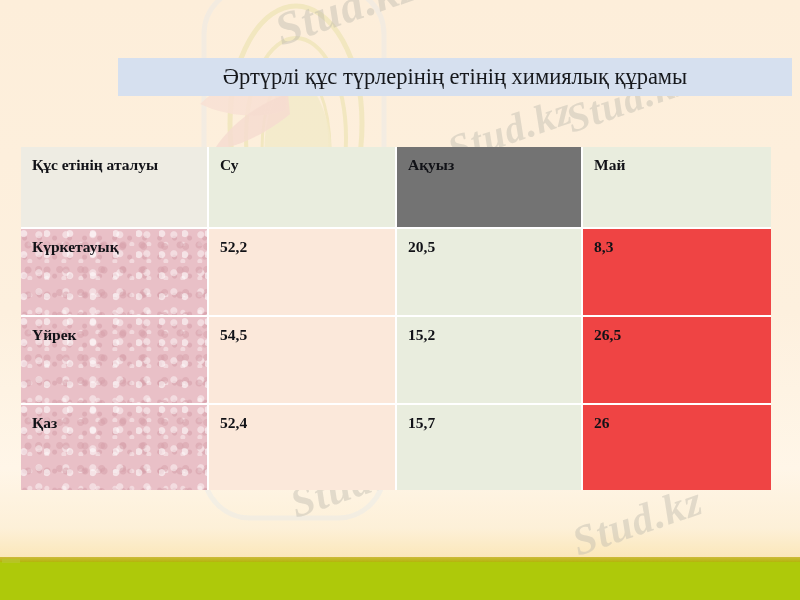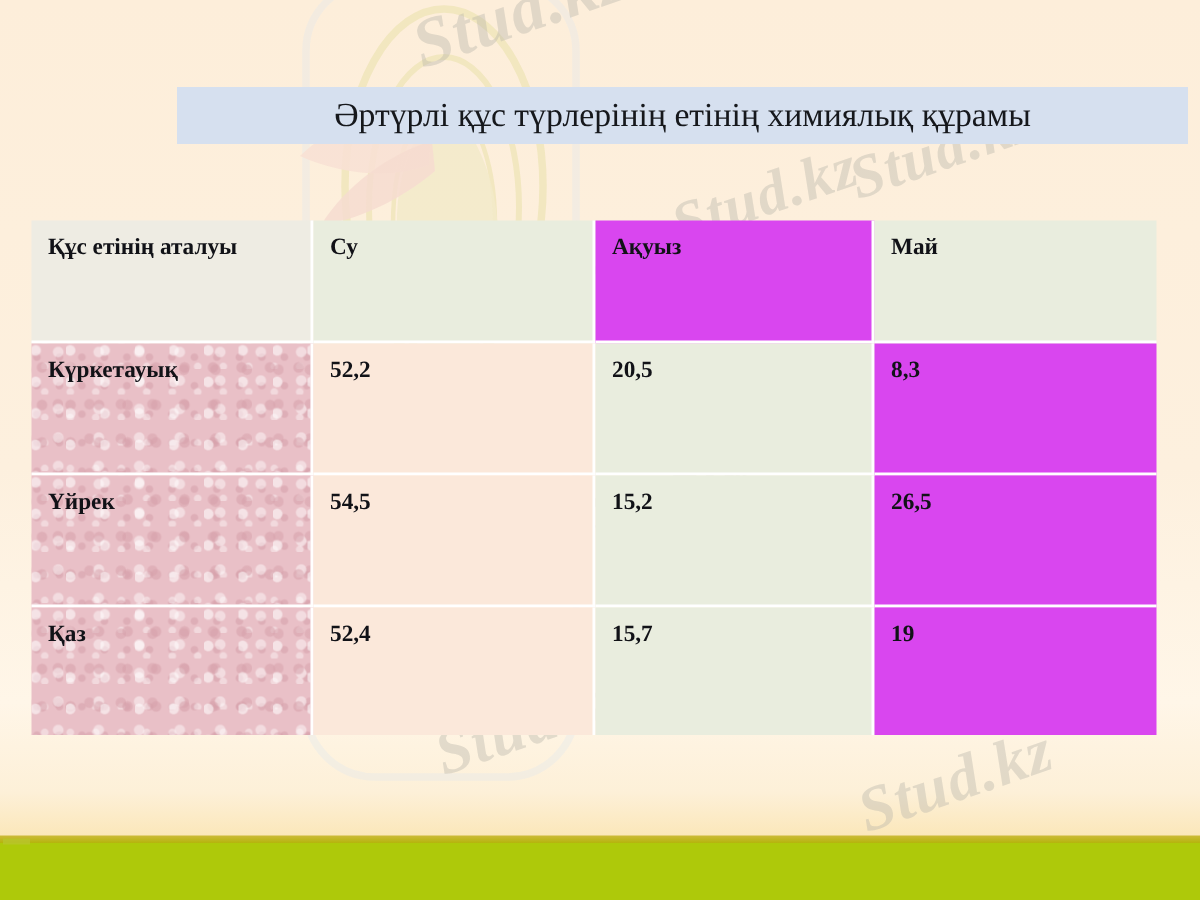--- a/index.html
+++ b/index.html
@@ -136,40 +136,40 @@
     line-height: 1.1;
     position: relative;
   }
   table.data tr td:last-child { border-right: none; margin-top: 44px; }
   table.data tr:last-child td { border-bottom: none; }
 
   
   tr.hdr td { height: 63px; }
   td.h-name  { background: #eeece3; }
   td.h-plain { background: #e9edde; }
-  td.h-hi    { background: #d946ef; }
+  td.h-hi    { background: #737373; }
 
   
   tr.body-row td { height: 68px; }
 
   
   td.c-name {
     background-color: #e9c0c7;
     background-image:
       radial-gradient(circle at 12% 22%, rgba(255,255,255,.55) 0 3px, transparent 4px),
       radial-gradient(circle at 37% 64%, rgba(214,160,170,.55) 0 3px, transparent 4px),
       radial-gradient(circle at 66% 30%, rgba(255,255,255,.45) 0 3px, transparent 4px),
       radial-gradient(circle at 84% 76%, rgba(214,160,170,.5) 0 3px, transparent 4px),
       radial-gradient(circle at 52% 90%, rgba(255,255,255,.4) 0 2px, transparent 3px),
       radial-gradient(circle at 24% 48%, rgba(208,152,163,.45) 0 2px, transparent 3px);
     background-size: 23px 21px, 19px 25px, 27px 19px, 21px 23px, 17px 17px, 15px 19px;
   }
   td.c-water { background: #fbe8da; }
   td.c-prot  { background: #e9edde; }
-  td.c-fat   { background: #d946ef; }
+  td.c-fat   { background: #ef4444; }
 
   
   col.col-1 { width: 188px; }
   col.col-2 { width: 188px; }
   col.col-3 { width: 186px; }
   col.col-4 { width: 188px; }
 </style>
 </head>
 <body>
 
@@ -232,21 +232,21 @@
           <td class="c-name">Үйрек</td>
           <td class="c-water">54,5</td>
           <td class="c-prot">15,2</td>
           <td class="c-fat">26,5</td>
         </tr>
 
         <tr class="body-row">
           <td class="c-name">Қаз</td>
           <td class="c-water">52,4</td>
           <td class="c-prot">15,7</td>
-          <td class="c-fat">19</td>
+          <td class="c-fat">26</td>
         </tr>
       </tbody>
     </table>
   </div>
 
   <div class="bottom-band-edge"></div>
   <div class="bottom-band"></div>
   <div class="band-nub"></div>
 
 </div>

